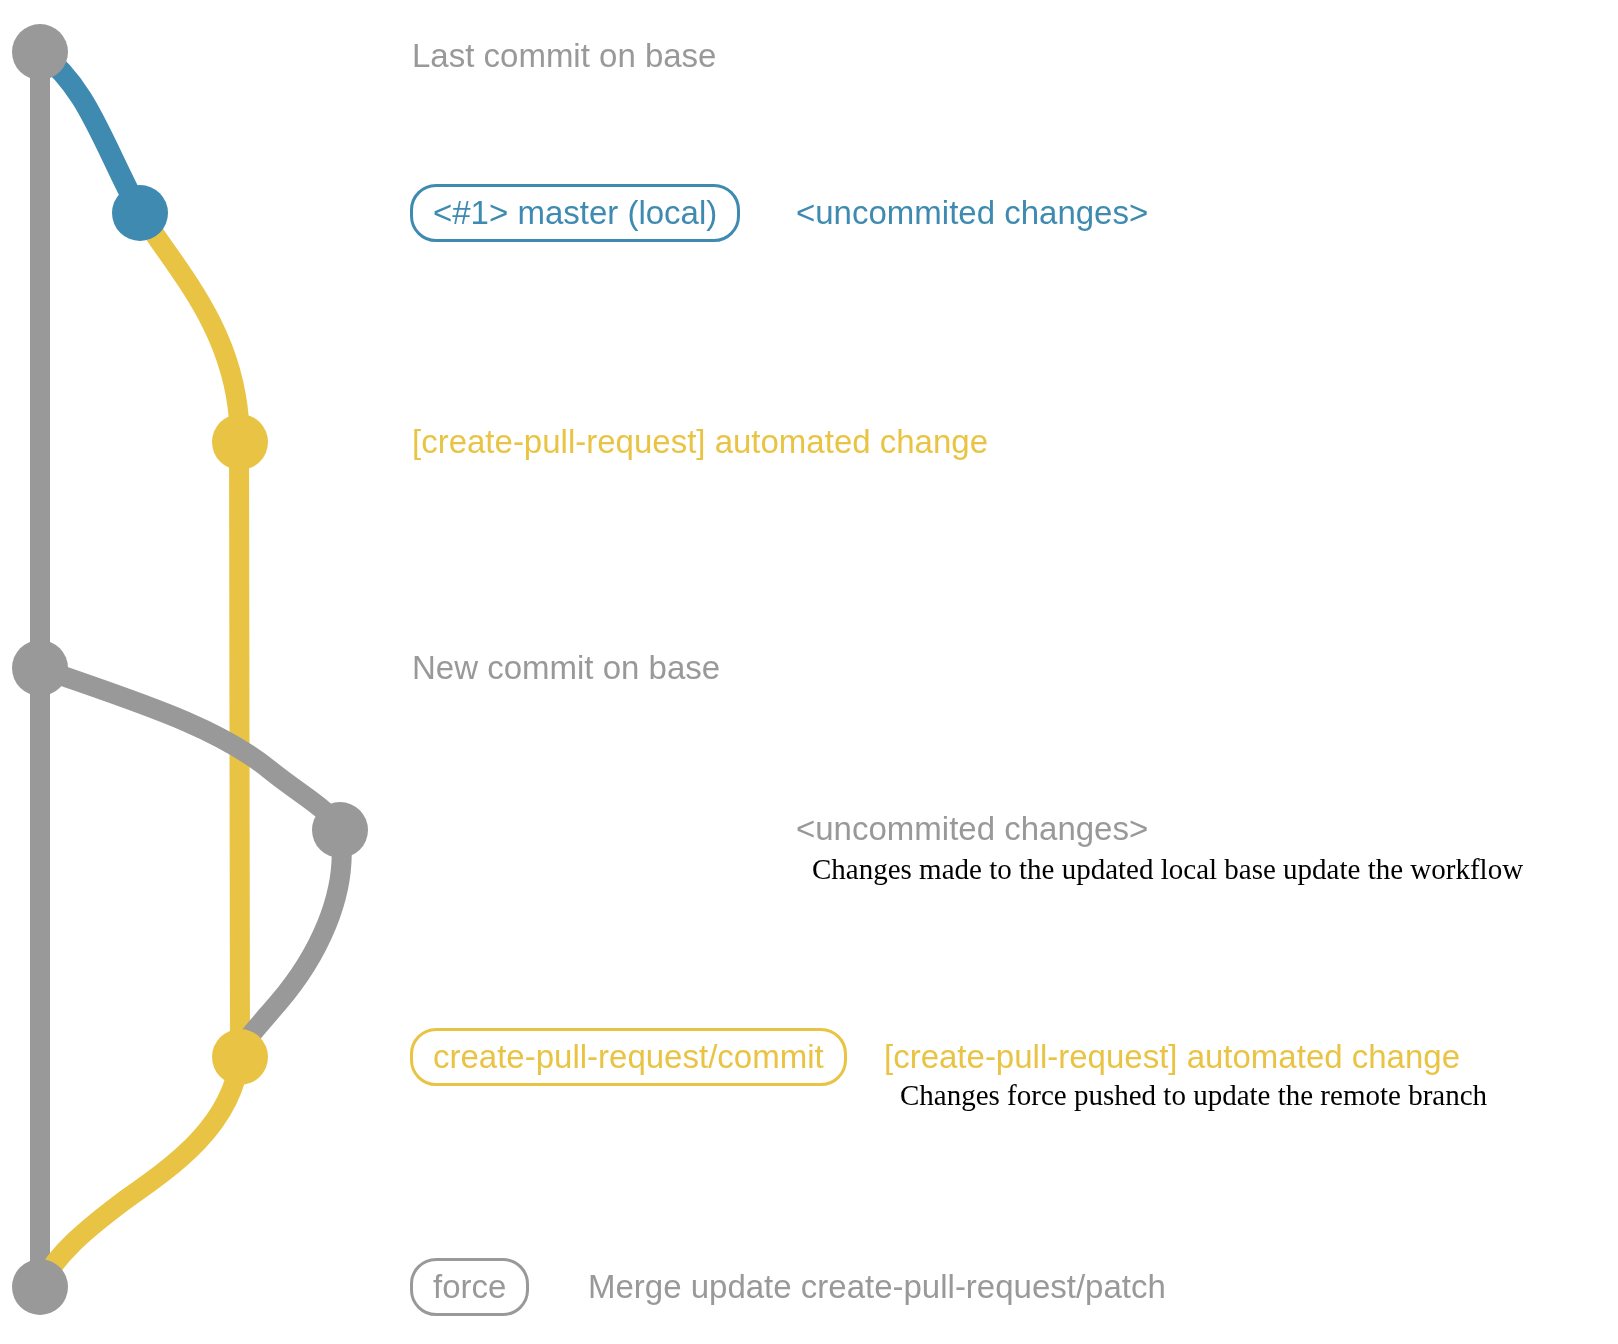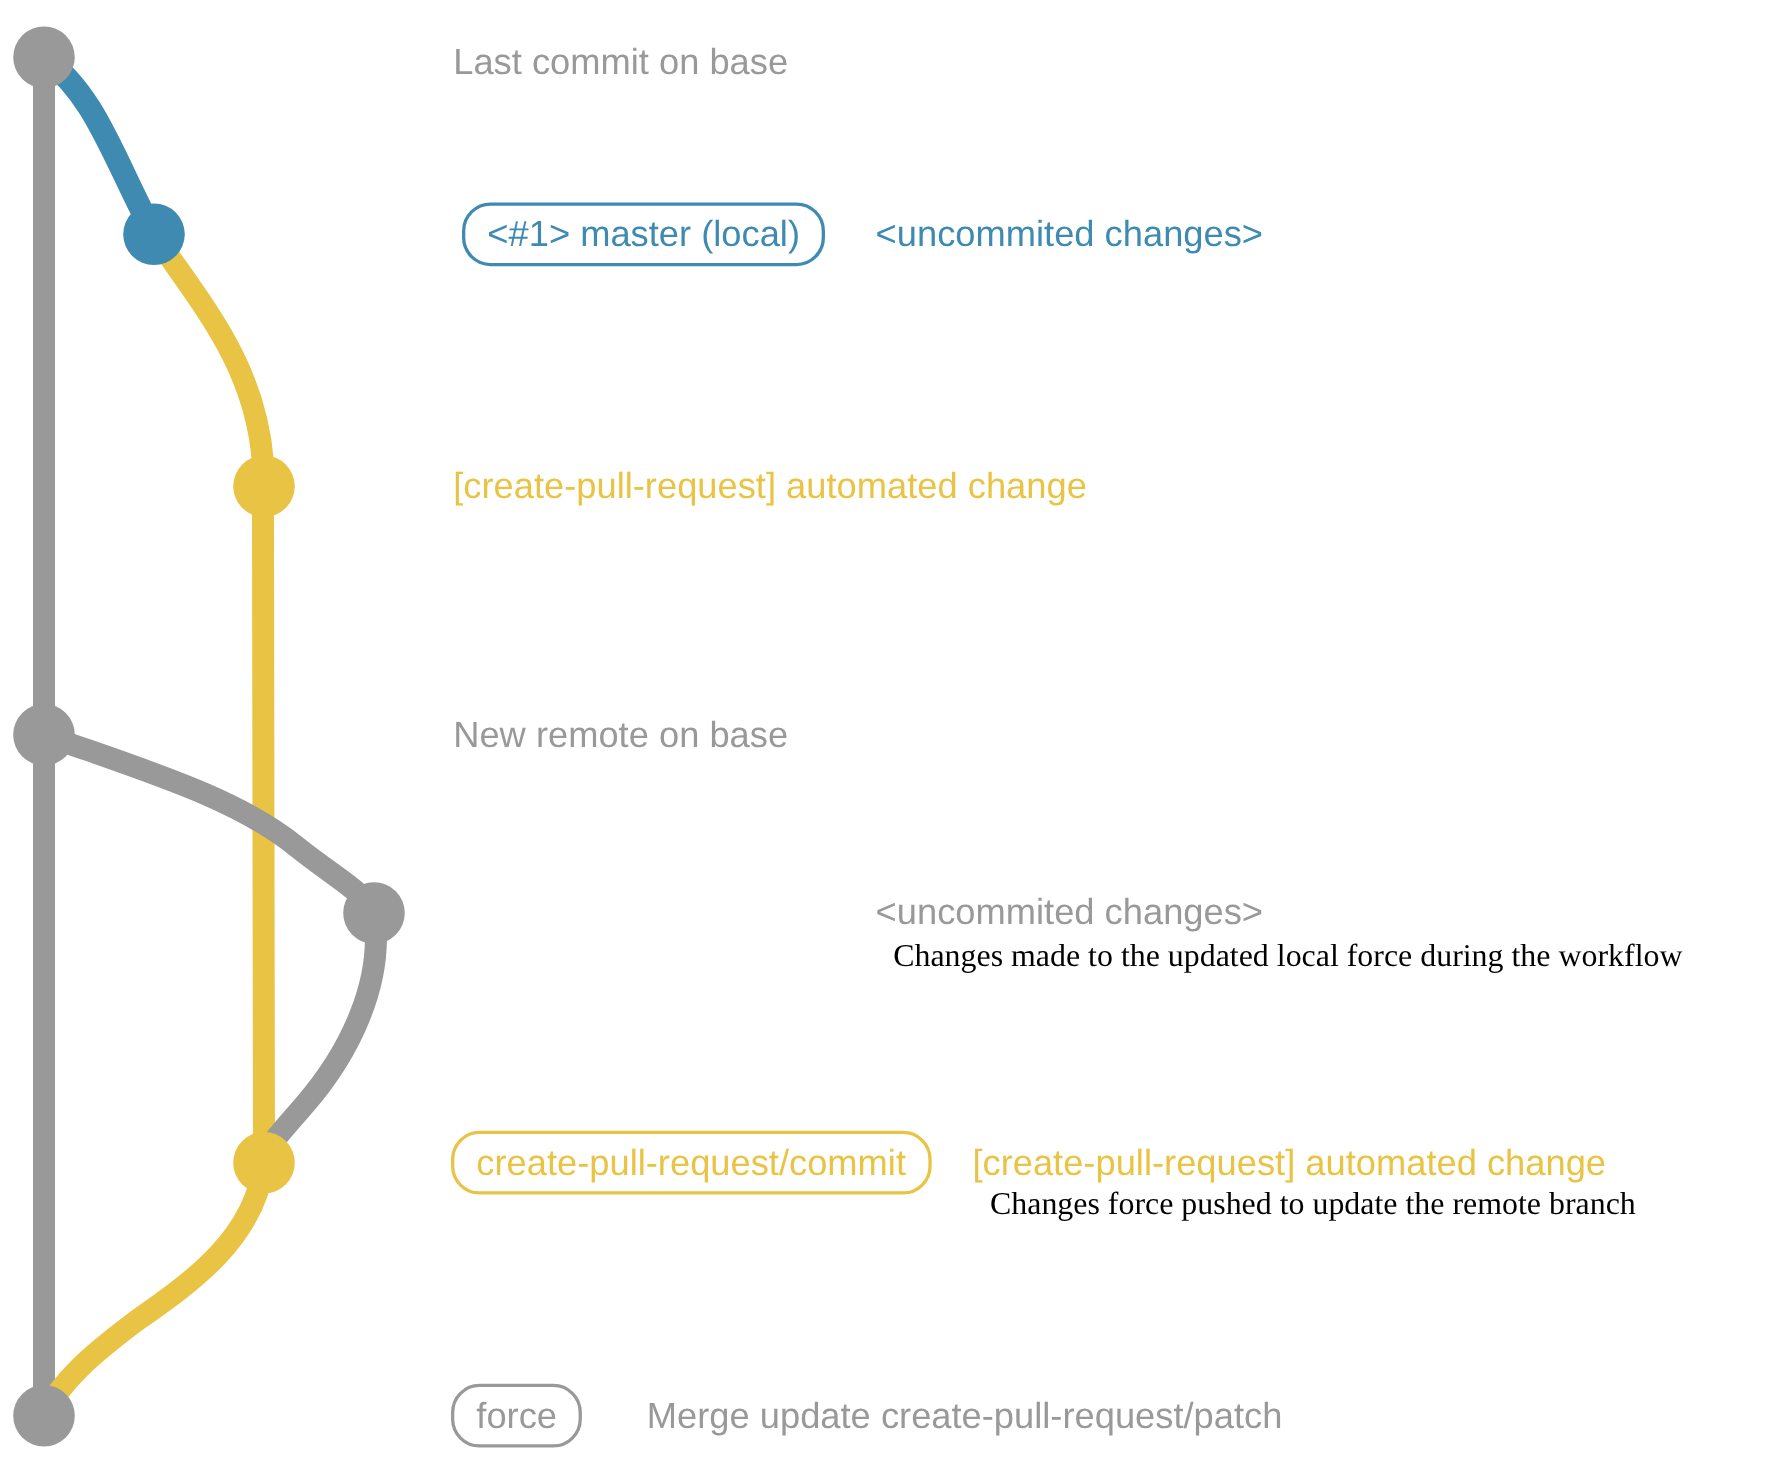--- a/index.html
+++ b/index.html
@@ -69,29 +69,29 @@
     <circle cx="140" cy="213" r="28" class="fill-blue"></circle>
     <circle cx="240" cy="442" r="28" class="fill-yellow"></circle>
     <circle cx="40" cy="668" r="28" class="fill-gray"></circle>
     <circle cx="340" cy="830" r="28" class="fill-gray"></circle>
     <circle cx="240" cy="1057" r="28" class="fill-yellow"></circle>
     <circle cx="40" cy="1287" r="28" class="fill-gray"></circle>
   </svg>
 
   <div class="label c-gray" style="left:412px; top:36px;">Last commit on base</div>
 
-  <div class="badge c-blue b-blue" style="left:420px; top:184px;">&lt;#1&gt; master (local)</div>
+  <div class="badge c-blue b-blue" style="left:410px; top:184px;">&lt;#1&gt; master (local)</div>
   <div class="label c-blue" style="left:796px; top:193px;">&lt;uncommited changes&gt;</div>
 
   <div class="label c-yellow" style="left:412px; top:422px;">[create-pull-request] automated change</div>
 
-  <div class="label c-gray" style="left:412px; top:648px;">New remote on base</div>
+  <div class="label c-gray" style="left:412px; top:648px;">New commit on base</div>
 
   <div class="label c-gray" style="left:796px; top:809px;">&lt;uncommited changes&gt;</div>
-  <div class="desc" style="left:812px; top:852px;">Changes made to the updated local force during the workflow</div>
+  <div class="desc" style="left:812px; top:852px;">Changes made to the updated local base update the workflow</div>
 
   <div class="badge c-yellow b-yellow" style="left:410px; top:1028px;">create-pull-request/commit</div>
   <div class="label c-yellow" style="left:884px; top:1037px;">[create-pull-request] automated change</div>
   <div class="desc" style="left:900px; top:1078px;">Changes force pushed to update the remote branch</div>
 
   <div class="badge c-gray b-gray" style="left:410px; top:1258px;">force</div>
   <div class="label c-gray" style="left:588px; top:1267px;">Merge update create-pull-request/patch</div>
 
 </div>
 

